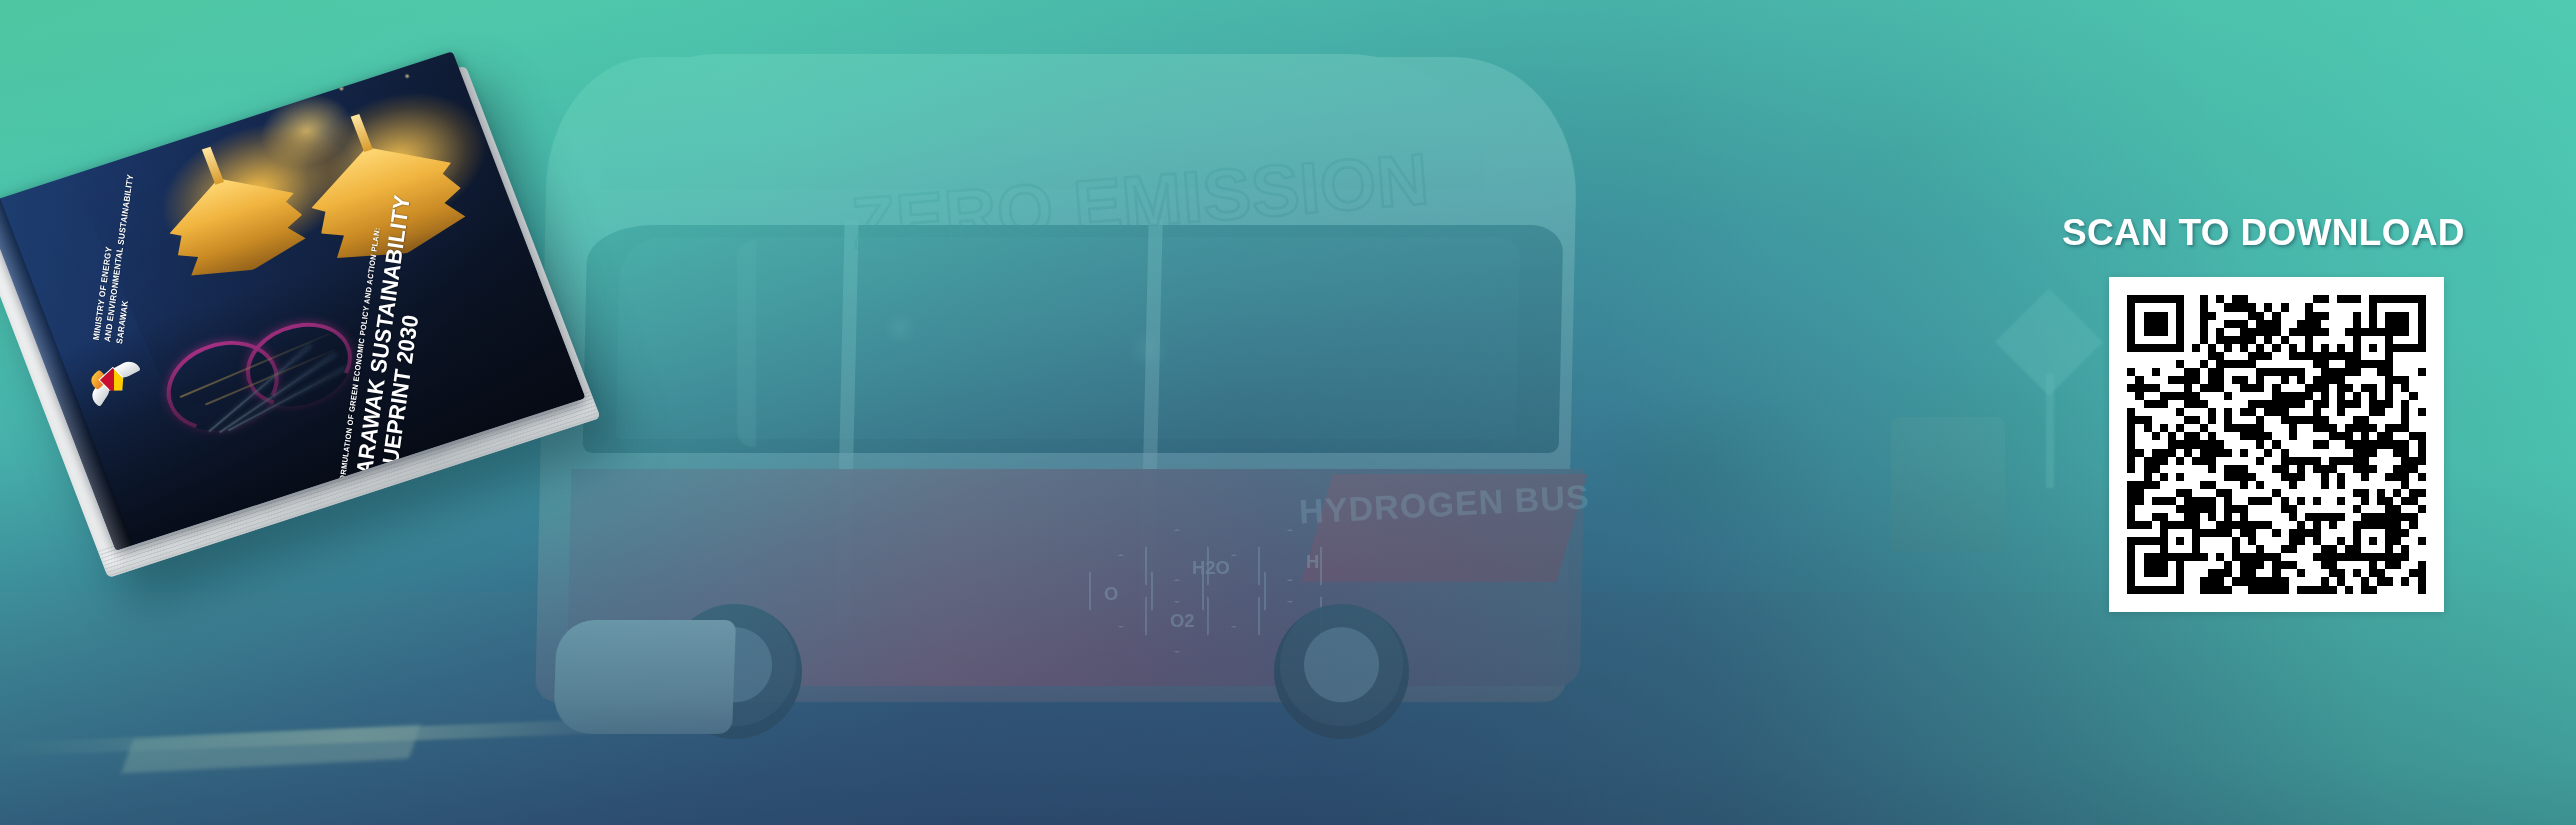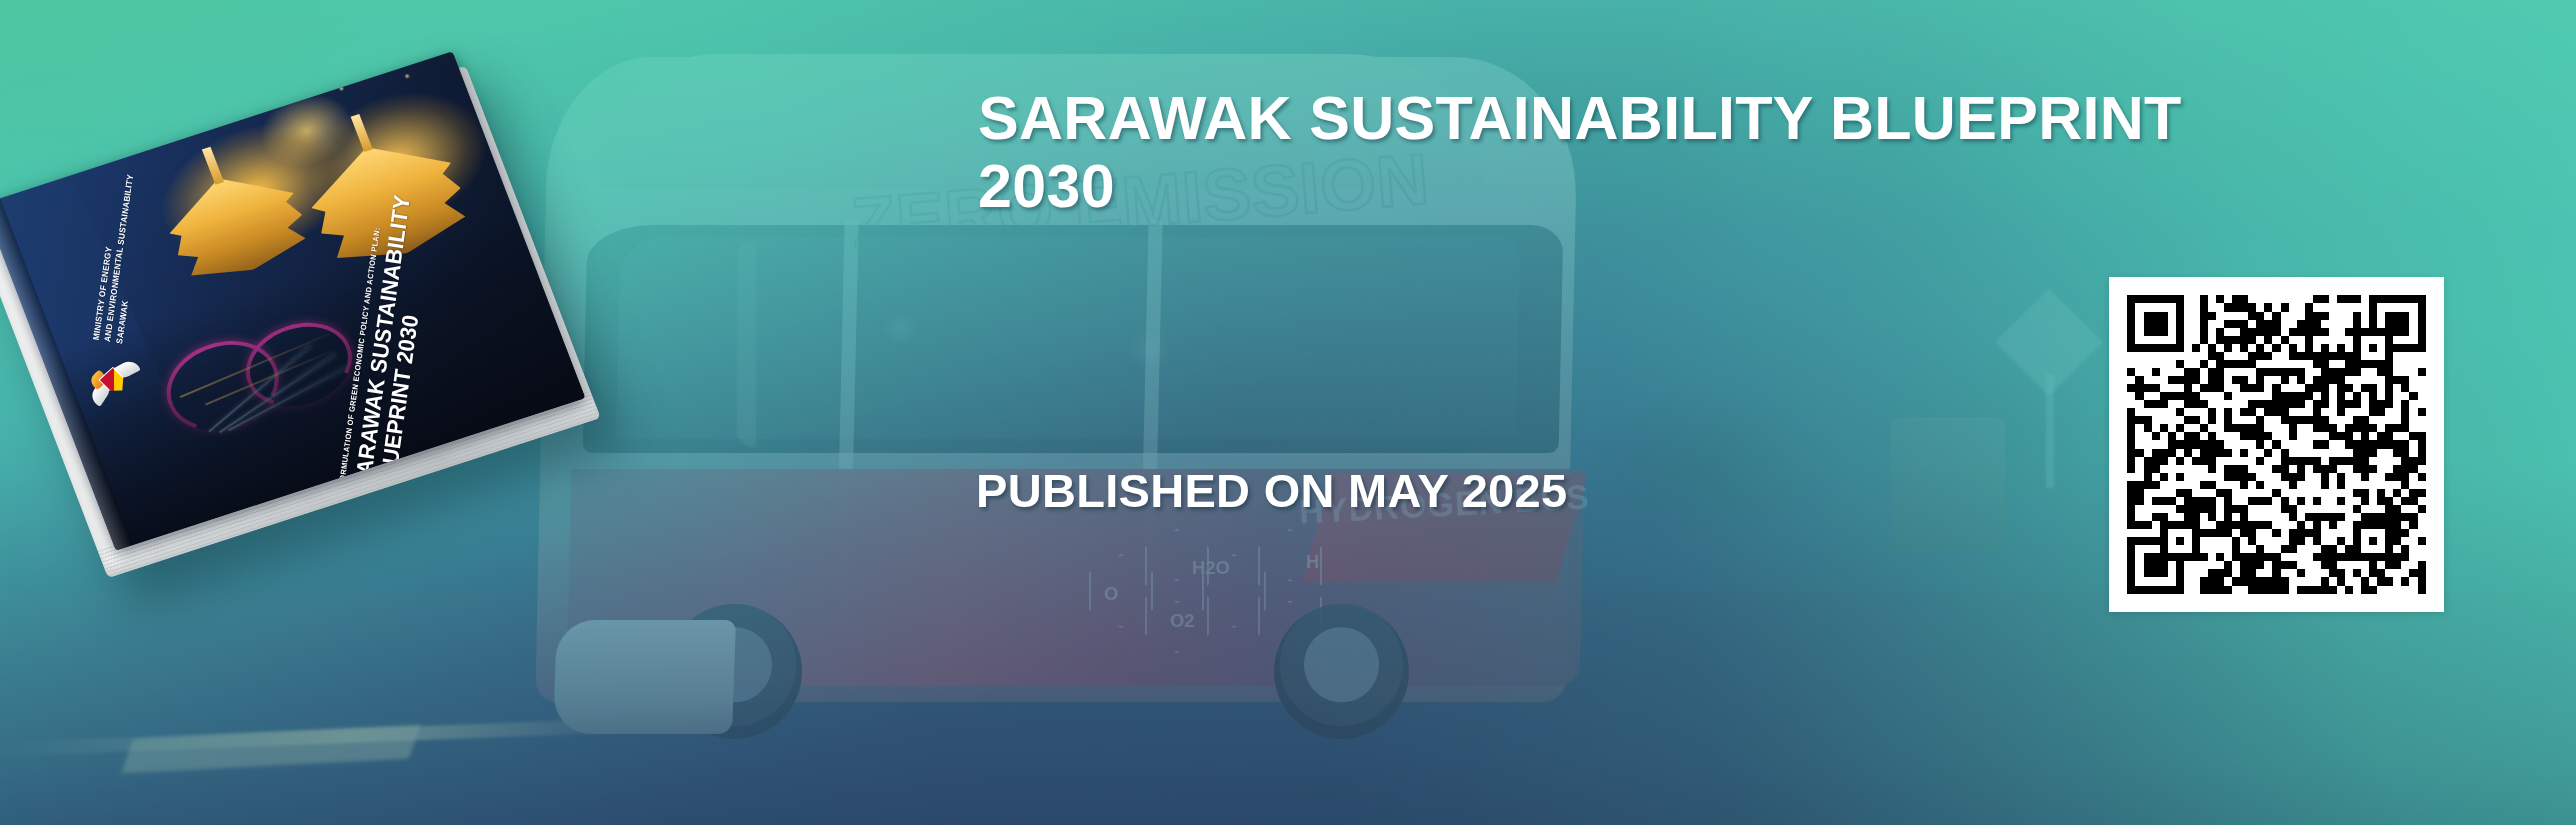--- a/index.html
+++ b/index.html
@@ -542,25 +542,24 @@
 
         <div class="cover-titleblock">
           <div class="cover-kicker">FORMULATION OF GREEN ECONOMIC POLICY AND ACTION PLAN:</div>
           <div class="cover-maintitle">SARAWAK SUSTAINABILITY</div>
           <div class="cover-maintitle">BLUEPRINT 2030</div>
         </div>
       </div>
     </div>
   </div>
 
-  <div class="headline">SARAWAK SUSTAINABILITY BLUEPRINT 2030</div>
-
-  <div class="published">PUBLISHED ON MAY 2025</div>
-
-
+
+
+
+  <div class="scan-label">SCAN TO DOWNLOAD</div>
 
   <div class="qr-panel">
     <div class="qr-grid" id="qr-grid">
         <i style="grid-area: 1 / 1;"></i>
         <i style="grid-area: 1 / 2;"></i>
         <i style="grid-area: 1 / 3;"></i>
         <i style="grid-area: 1 / 4;"></i>
         <i style="grid-area: 1 / 5;"></i>
         <i style="grid-area: 1 / 6;"></i>
         <i style="grid-area: 1 / 7;"></i>

